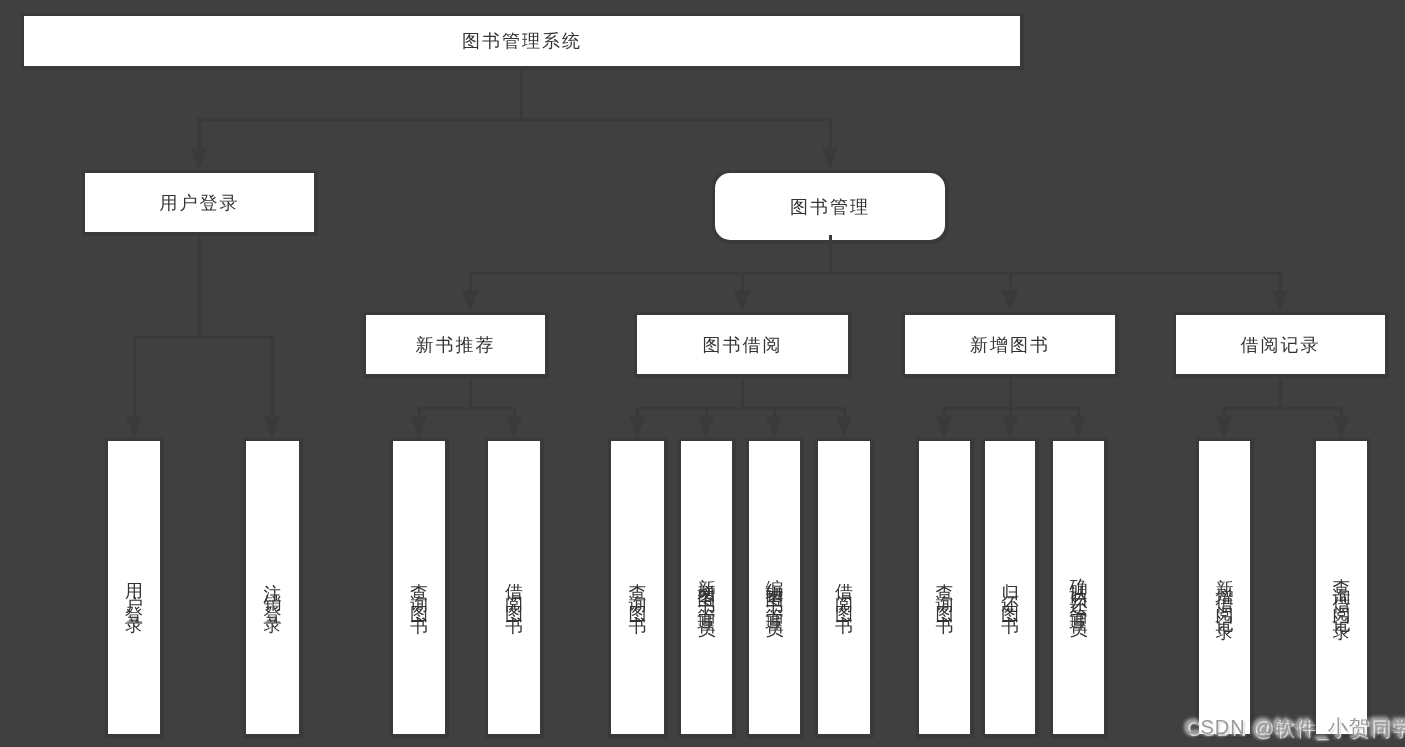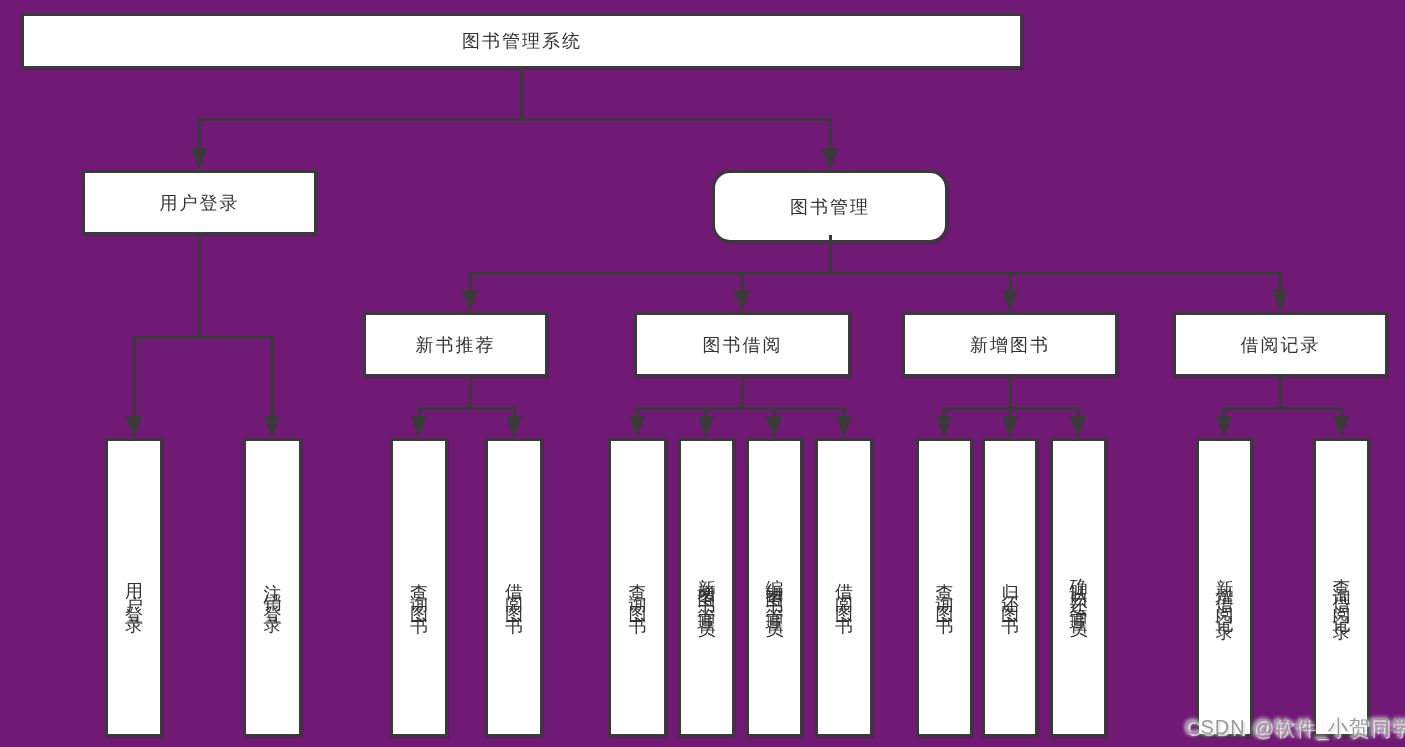--- a/index.html
+++ b/index.html
@@ -1,17 +1,17 @@
 <!DOCTYPE html>
 <html><head>
 <meta charset="utf-8">
 <style>
   html,body { margin:0; padding:0; background:#ffffff; }
   .canvas {
-    position:relative; width:1405px; height:747px; background:#701a75;
+    position:relative; width:1405px; height:747px; background:#404040;
     font-family:"Liberation Sans", sans-serif; color:#333333; overflow:hidden;
   }
   .box {
     position:absolute; box-sizing:border-box; background:#ffffff;
     border:3px solid #3a3a3a; display:flex; align-items:center; justify-content:center;
     font-size:18px; letter-spacing:2px; color:#333333;
     box-shadow:1px 1px 0 rgba(0,0,0,0.12);
   }
   .v {
     writing-mode:vertical-rl; text-orientation:mixed;

